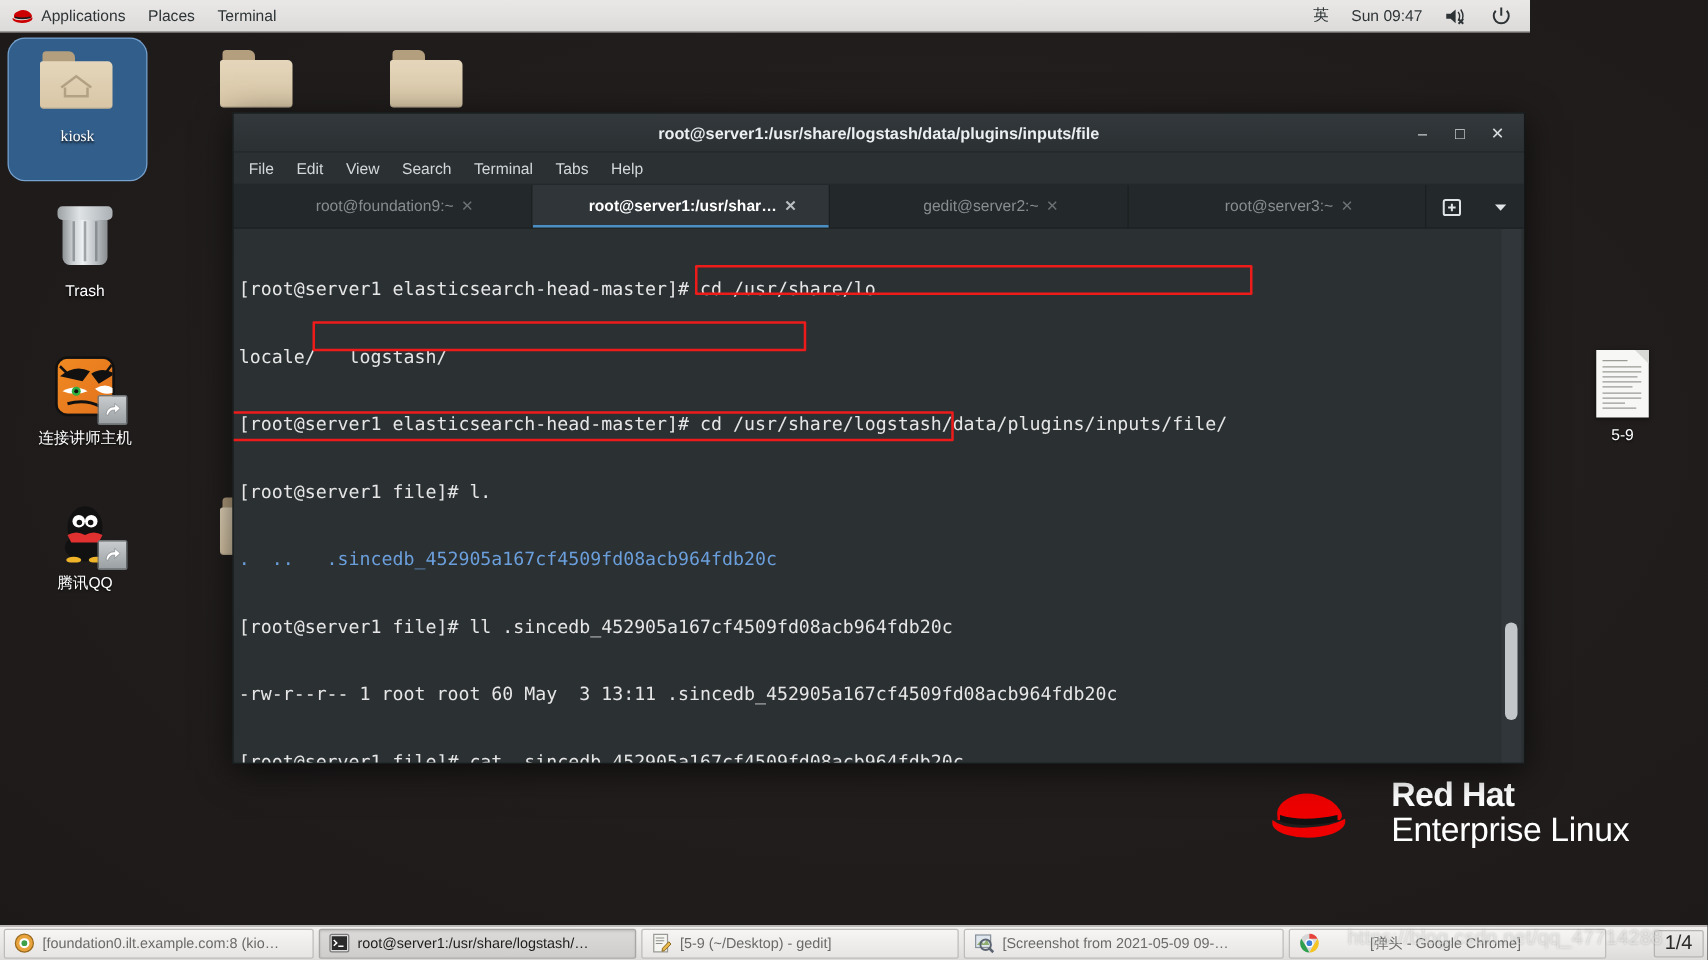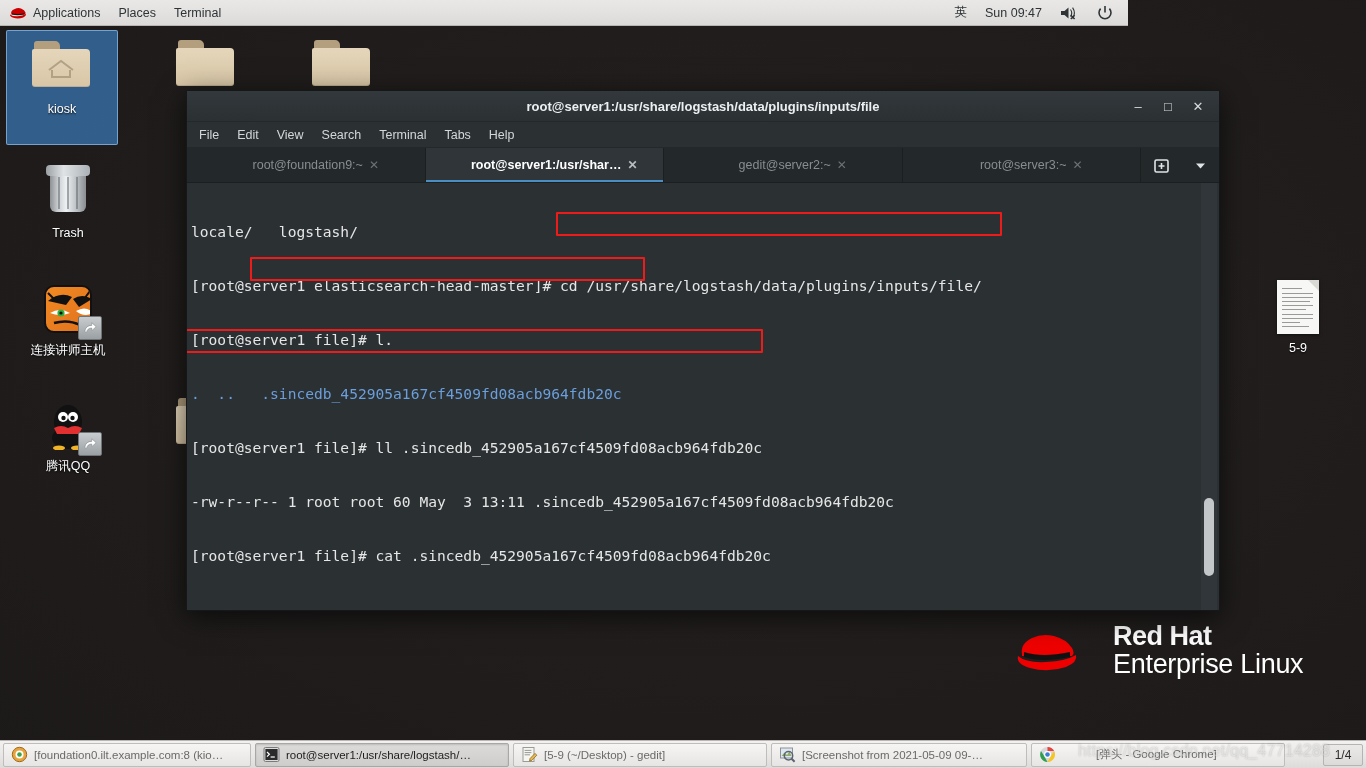--- a/index.html
+++ b/index.html
@@ -12,21 +12,21 @@
 
   
   #desktop {
     position: absolute; inset: 0;
     background:
       radial-gradient(ellipse 1200px 700px at 55% 45%, #272222 0%, #201c1c 55%, #1b1818 100%);
   }
 
   
   #top-panel {
-    position: absolute; left: 0; top: 0; width: 1128px; height: 26px;
+    position: absolute; left: 0; top: 0; width: 1224px; height: 26px;
     background: linear-gradient(to bottom, #e9e8e7 0%, #e3e2e1 50%, #dbdad9 100%);
     border-bottom: 1px solid #b8b5b2;
     display: flex; align-items: center;
     font-size: 12.5px; color: #2e3436;
     z-index: 100;
   }
   .panel-menu {
     display: flex; align-items: center; gap: 6px;
     padding: 0 9px; height: 26px; cursor: default;
   }
@@ -49,21 +49,22 @@
   .dicon .label {
     margin-top: 5px; font-size: 12.5px; color: #ffffff;
     text-align: center; line-height: 15px;
     text-shadow: 0 1px 2px rgba(0,0,0,0.9);
     max-width: 108px; overflow: hidden; white-space: nowrap;
     text-overflow: ellipsis;
   }
   .dicon.selected {
     background: rgba(55,110,165,0.82);
     border: 1px solid rgba(130,175,220,0.85);
-    border-radius: 2px;
+    border-radius: 14px;
+    font-family: Liberation Serif, serif;
   }
   .ico-box { width: 64px; height: 58px; position: relative; }
 
   
   .folder { position: relative; width: 60px; height: 48px; }
   .folder .tab {
     position: absolute; left: 2px; top: 0; width: 26px; height: 10px;
     background: #b39e7e; border-radius: 3px 5px 0 0;
   }
   .folder .body {
@@ -236,21 +237,21 @@
     color: #1d1d1b; font-weight: normal;
     background: linear-gradient(to bottom, #dddbd9, #cfcdcb);
     border-color: #a9a7a5;
     box-shadow: inset 0 1px 2px rgba(0,0,0,0.14);
   }
   .task .tk-label { overflow: hidden; text-overflow: ellipsis; white-space: nowrap; }
   .tk-ico { width: 17px; height: 17px; flex: none; }
   #workspace-ind {
     margin-left: auto; height: 22px; min-width: 40px;
     display: flex; align-items: center; justify-content: center;
-    font-size: 12px; color: #2b2b29;
+    font-size: 16px; color: #2b2b29;
     background: linear-gradient(to bottom, #eceae8, #dcdad8);
     border: 1px solid #b6b4b2; border-radius: 2px; padding: 0 8px;
     cursor: default;
   }
 
   
   #watermark {
     position: absolute; left: 1078px; top: 742px;
     font-size: 16px; color: rgba(255,255,255,0.40);
     font-family: "Liberation Sans", sans-serif;
@@ -438,20 +439,21 @@
           <path d="M8.5 6 L8.5 12 M5.5 9 L11.5 9" stroke="#e0e4e6" stroke-width="1.6"></path>
         </svg>
         <svg width="13" height="13" viewBox="0 0 13 13">
           <path d="M2 4.5 L6.5 9.5 L11 4.5 Z" fill="#e0e4e6"></path>
         </svg>
       </div>
     </div>
 
     <div id="term-body">
       <div id="term-text">
+        <div class="tline">[root@server1 elasticsearch-head-master]# cd /usr/share/lo</div>
         <div class="tline">locale/   logstash/</div>
         <div class="tline">[root@server1 elasticsearch-head-master]# cd /usr/share/logstash/data/plugins/inputs/file/</div>
         <div class="tline">[root@server1 file]# l.</div>
         <div class="tline blue">.  ..   .sincedb_452905a167cf4509fd08acb964fdb20c</div>
         <div class="tline">[root@server1 file]# ll .sincedb_452905a167cf4509fd08acb964fdb20c</div>
         <div class="tline">-rw-r--r-- 1 root root 60 May  3 13:11 .sincedb_452905a167cf4509fd08acb964fdb20c</div>
         <div class="tline">[root@server1 file]# cat .sincedb_452905a167cf4509fd08acb964fdb20c</div>
         
         
       </div>

